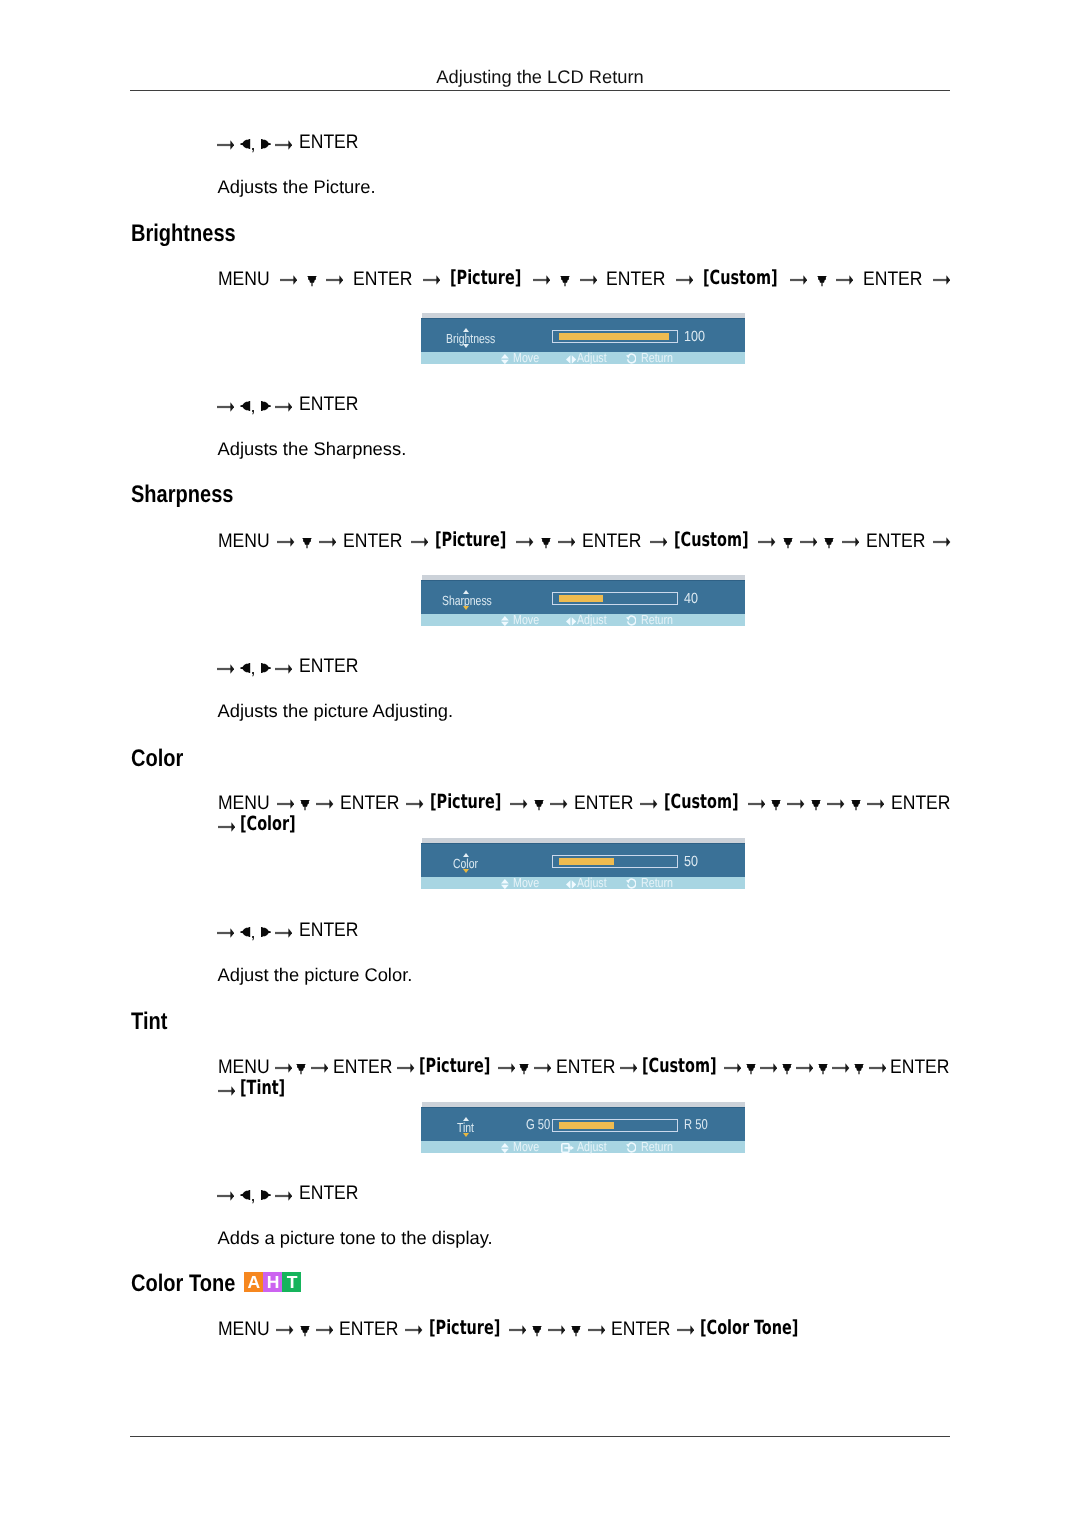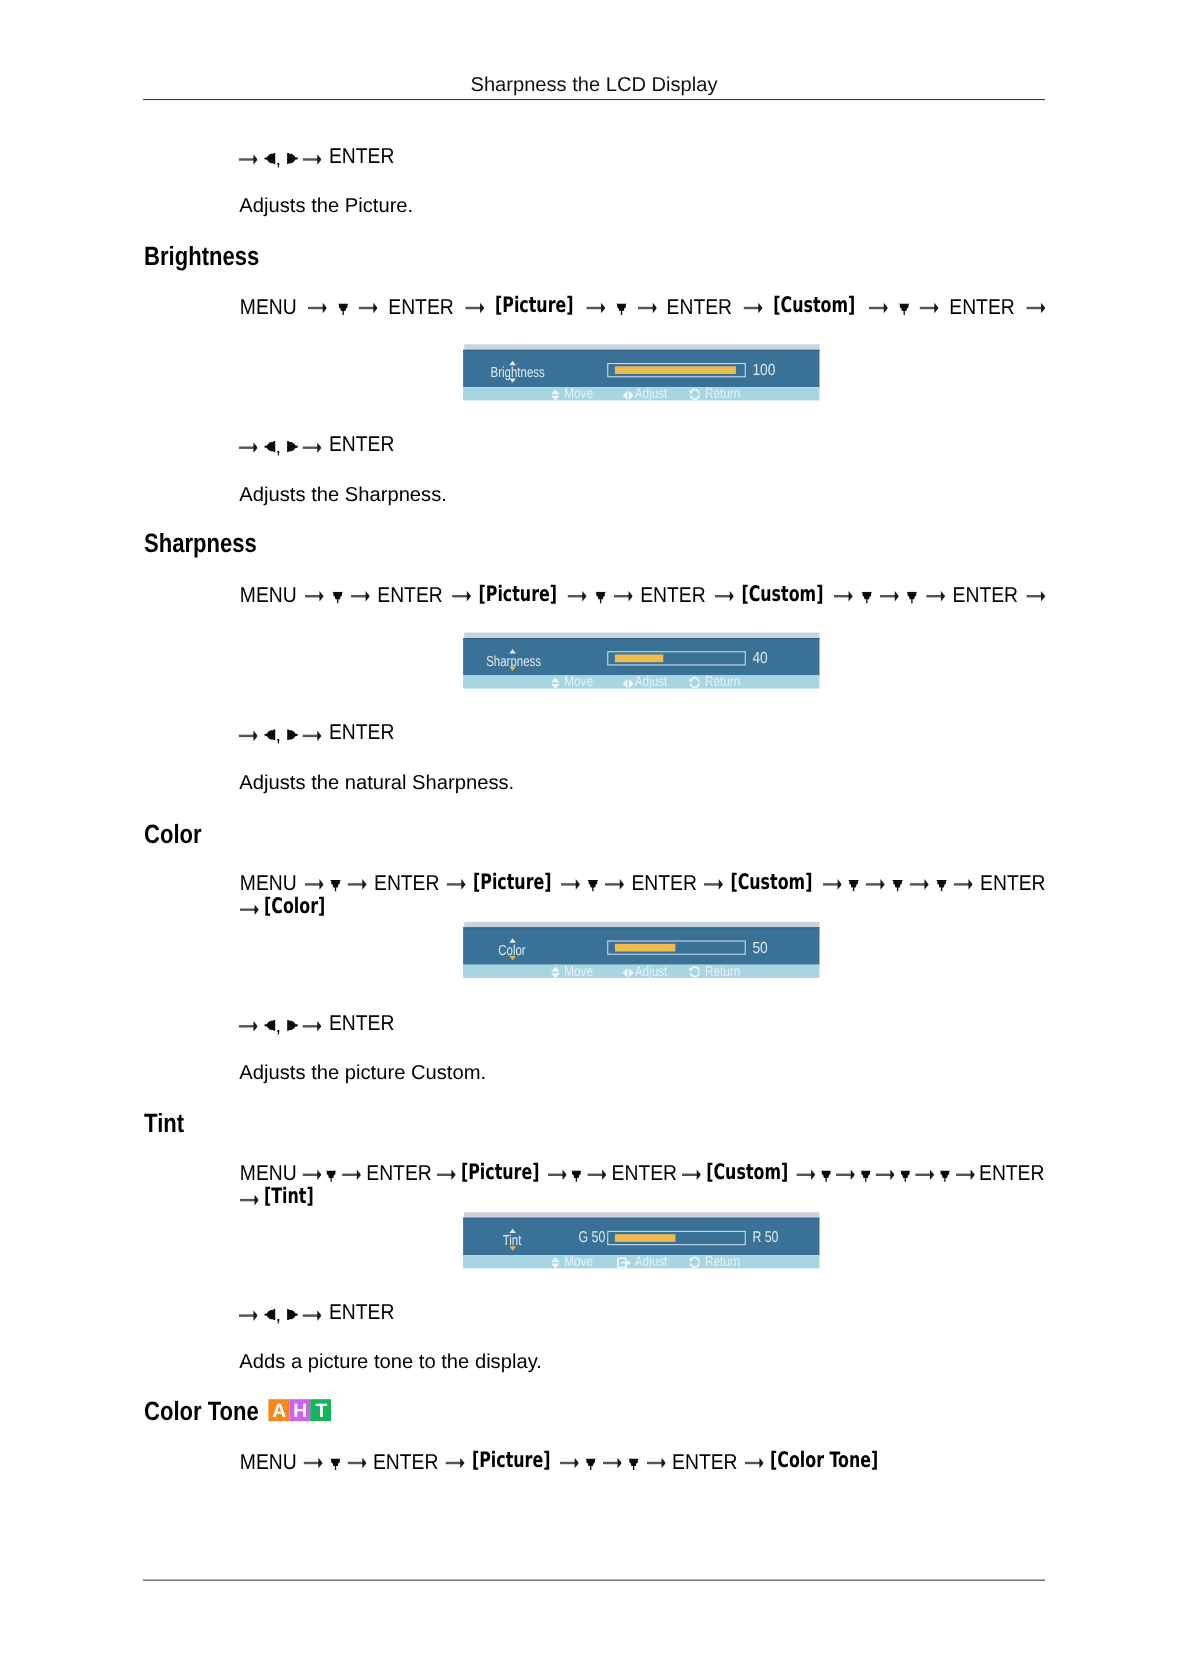--- a/index.html
+++ b/index.html
@@ -64,21 +64,21 @@
   .badges{position:absolute;display:flex;}
   .badges .bdg{width:19.1px;height:20.1px;color:#fff;font-weight:bold;font-size:17.5px;line-height:20.3px;
     text-align:center;font-family:"Liberation Sans",sans-serif;letter-spacing:-0.3px;}
 </style>
 </head>
 <body>
 
 <div class="page">
 
   <div class="rule" style="top:90.2px"></div>
-  <div class="hdr-title" style="top:66px">Sharpness the LCD Display</div>
+  <div class="hdr-title" style="top:66px">Adjusting the LCD Return</div>
 
   <div class="shortcut" style="top:132px">
       <span class="ar" style="left:217.1px"><svg width="17.3" height="12" viewBox="0 0 17.3 12" style="vertical-align:-1px">
           <rect x="0" y="4.9" width="14.8" height="2.2" fill="#555"></rect>
           <path d="M13.4 1.2 L17.3 6 L13.4 10.8 Z" fill="#1a1a1a"></path>
         </svg></span>
       <span class="tri" style="left:240.4px"><svg width="10.2" height="10.2" viewBox="0 0 10.2 10.2">
           <path d="M10.2 0 L10.2 10.2 L8.6 10.2 L8.6 9.35 L6.2 9.35 L4.05 8.1 L2.5 6.1 L0.5 5.95 L0.5 4.25 L2.5 4.1 L4.05 2.1 L6.2 0.85 L8.6 0.85 L8.6 0 Z" fill="#0a0a0a"></path>
         </svg></span>
       <span class="comma" style="left:250.4px;top:1.5px">,</span>
@@ -273,21 +273,21 @@
       <span class="comma" style="left:250.4px;top:1.5px">,</span>
       <span class="tri" style="left:260.9px"><svg width="10.2" height="10.2" viewBox="0 0 10.2 10.2">
           <path d="M0 0 L0 10.2 L1.6 10.2 L1.6 9.35 L4.0 9.35 L6.15 8.1 L7.7 6.1 L9.7 5.95 L9.7 4.25 L7.7 4.1 L6.15 2.1 L4.0 0.85 L1.6 0.85 L1.6 0 Z" fill="#0a0a0a"></path>
         </svg></span>
       <span class="ar" style="left:275.2px"><svg width="17.3" height="12" viewBox="0 0 17.3 12" style="vertical-align:-1px">
           <rect x="0" y="4.9" width="14.8" height="2.2" fill="#555"></rect>
           <path d="M13.4 1.2 L17.3 6 L13.4 10.8 Z" fill="#1a1a1a"></path>
         </svg></span>
       <span class="enter" style="left:298.6px">ENTER</span>
     </div>
-  <div class="desc" style="top:700px">Adjusts the natural Sharpness.</div>
+  <div class="desc" style="top:700px">Adjusts the picture Adjusting.</div>
 
   <div class="h2" style="top:746.5px">Color</div>
   <div class="path" style="top:790.6px">
       <div class="pline" style="word-spacing:1.27px"><span class="tok" style="margin-right: -5.16797px;">MENU</span> <span class="ar"><svg width="17.3" height="12" viewBox="0 0 17.3 12" style="vertical-align:-1px">
             <rect x="0" y="4.9" width="14.8" height="2.2" fill="#555"></rect>
             <path d="M13.4 1.2 L17.3 6 L13.4 10.8 Z" fill="#1a1a1a"></path>
           </svg></span> <span class="dn"><svg width="10" height="14" viewBox="0 0 10 14" style="vertical-align:-4.6px">
             <path d="M0 0 L10 0 L8.9 1.05 L8.9 3.5 L7.7 4.2 L7.0 6.8 L5.6 6.8 L5.6 10.3 L4.4 10.3 L4.4 6.8 L3.0 6.8 L2.3 4.2 L1.1 3.5 L1.1 1.05 Z" fill="#0a0a0a"></path>
           </svg></span> <span class="ar"><svg width="17.3" height="12" viewBox="0 0 17.3 12" style="vertical-align:-1px">
             <rect x="0" y="4.9" width="14.8" height="2.2" fill="#555"></rect>
@@ -376,21 +376,21 @@
       <span class="comma" style="left:250.4px;top:1.5px">,</span>
       <span class="tri" style="left:260.9px"><svg width="10.2" height="10.2" viewBox="0 0 10.2 10.2">
           <path d="M0 0 L0 10.2 L1.6 10.2 L1.6 9.35 L4.0 9.35 L6.15 8.1 L7.7 6.1 L9.7 5.95 L9.7 4.25 L7.7 4.1 L6.15 2.1 L4.0 0.85 L1.6 0.85 L1.6 0 Z" fill="#0a0a0a"></path>
         </svg></span>
       <span class="ar" style="left:275.2px"><svg width="17.3" height="12" viewBox="0 0 17.3 12" style="vertical-align:-1px">
           <rect x="0" y="4.9" width="14.8" height="2.2" fill="#555"></rect>
           <path d="M13.4 1.2 L17.3 6 L13.4 10.8 Z" fill="#1a1a1a"></path>
         </svg></span>
       <span class="enter" style="left:298.6px">ENTER</span>
     </div>
-  <div class="desc" style="top:964px">Adjusts the picture Custom.</div>
+  <div class="desc" style="top:964px">Adjust the picture Color.</div>
 
   <div class="h2" style="top:1009.7px">Tint</div>
   <div class="path" style="top:1054.6px">
       <div class="pline" style="word-spacing:-0.55px"><span class="tok" style="margin-right: -5.16797px;">MENU</span> <span class="ar"><svg width="17.3" height="12" viewBox="0 0 17.3 12" style="vertical-align:-1px">
             <rect x="0" y="4.9" width="14.8" height="2.2" fill="#555"></rect>
             <path d="M13.4 1.2 L17.3 6 L13.4 10.8 Z" fill="#1a1a1a"></path>
           </svg></span> <span class="dn"><svg width="10" height="14" viewBox="0 0 10 14" style="vertical-align:-4.6px">
             <path d="M0 0 L10 0 L8.9 1.05 L8.9 3.5 L7.7 4.2 L7.0 6.8 L5.6 6.8 L5.6 10.3 L4.4 10.3 L4.4 6.8 L3.0 6.8 L2.3 4.2 L1.1 3.5 L1.1 1.05 Z" fill="#0a0a0a"></path>
           </svg></span> <span class="ar"><svg width="17.3" height="12" viewBox="0 0 17.3 12" style="vertical-align:-1px">
             <rect x="0" y="4.9" width="14.8" height="2.2" fill="#555"></rect>

